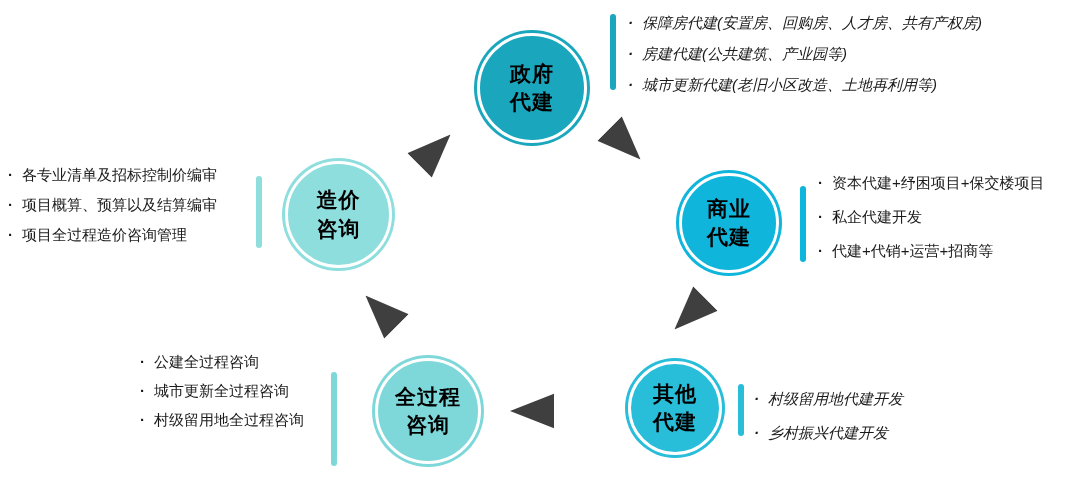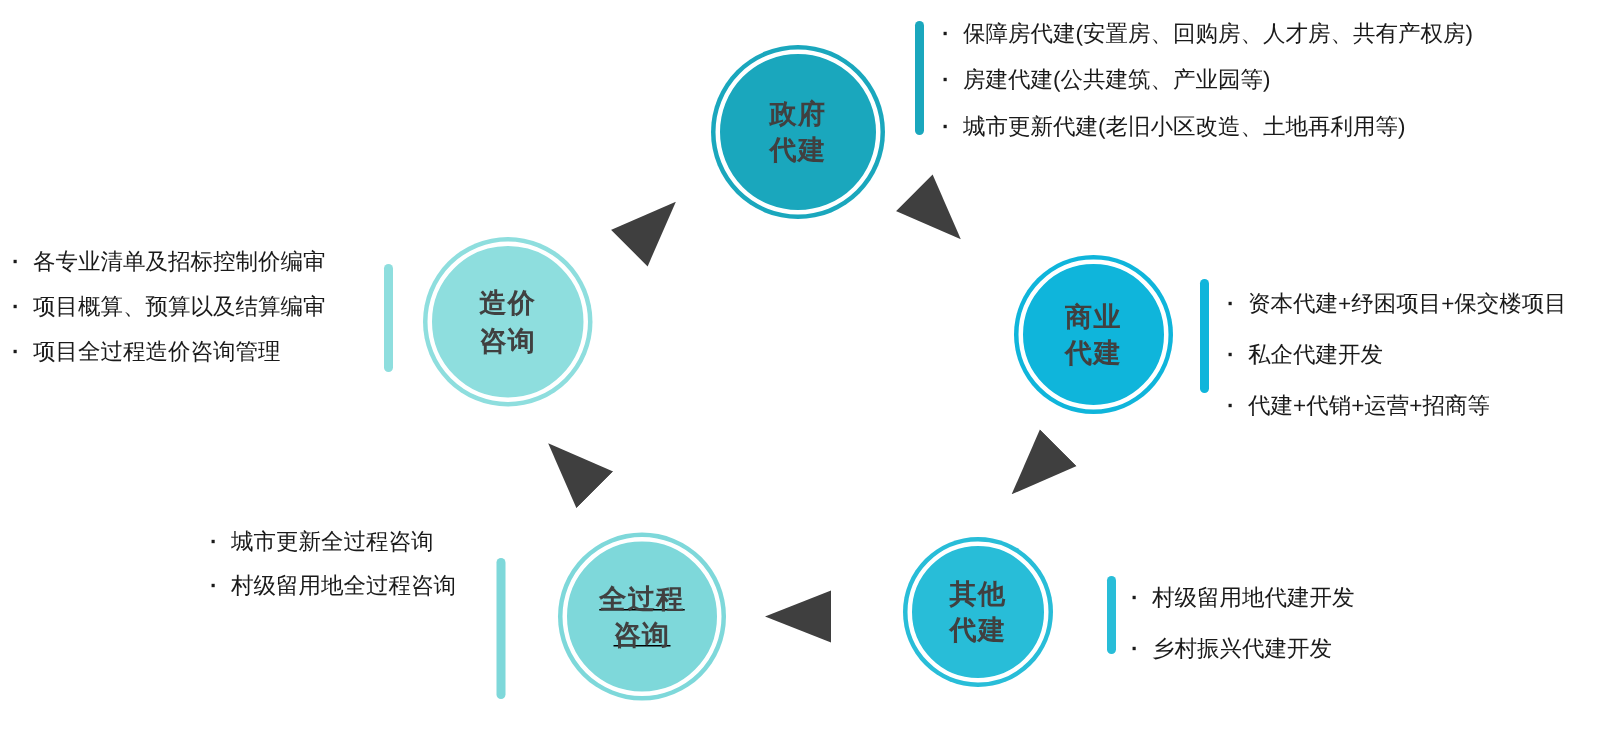--- a/index.html
+++ b/index.html
@@ -40,32 +40,32 @@
   }
   .node-circle::before {
     content: "";
     position: absolute;
     inset: 3px;
     border: 3px solid #ffffff;
     border-radius: 50%;
   }
   .node-label {
     position: relative;
-    color: #404040;
+    color: #000000;
     font-weight: bold;
-    font-size: 18px;
+    font-size: 21px;
     line-height: 1.35;
     letter-spacing: 1px;
   }
   .node-label .line { display: block; }
 
   .node-government { left: 474px; top: 30px;  width: 116px; height: 116px; }
   .node-commercial { left: 676px; top: 170px; width: 106px; height: 106px; }
-  .node-other      { left: 602px; top: 358px; width: 100px; height: 100px; }
-  .node-process    { left: 372px; top: 355px; width: 112px; height: 112px; text-decoration: underline; }
+  .node-other      { left: 625px; top: 358px; width: 100px; height: 100px; }
+  .node-process    { left: 372px; top: 355px; width: 112px; height: 112px; }
   .node-cost       { left: 282px; top: 158px; width: 113px; height: 113px; }
 
   
   .accent-bar {
     position: absolute;
     width: 6px;
     border-radius: 3px;
   }
   .bar-government { left: 610px; top: 14px;  height: 76px; }
   .bar-commercial { left: 800px; top: 186px; height: 76px; }
@@ -88,26 +88,26 @@
     line-height: 22px;
   }
   .bullet-list li::before {
     content: "\00B7";
     position: absolute;
     left: 2px;
     top: 0;
     font-weight: bold;
   }
   .list-government { left: 626px; top: 12px;  width: 452px; }
-  .list-commercial { left: 816px; top: 192px; width: 262px; }
-  .list-other      { left: 752px; top: 388px; width: 300px; }
+  .list-commercial { left: 816px; top: 172px; width: 262px; }
+  .list-other      { left: 752px; top: 388px; width: 300px; font-style: italic; }
   .list-process    { left: 138px; top: 351px; width: 240px; }
   .list-cost       { left: 6px;   top: 164px; width: 250px; }
 
-  .list-government li { margin-bottom: 9px; }
+  .list-government li { margin-bottom: 9px; font-style: italic; }
   .list-commercial li { margin-bottom: 12px; }
   .list-other      li { margin-bottom: 12px; }
   .list-process    li { margin-bottom: 7px; }
   .list-cost       li { margin-bottom: 8px; }
 
   
   .arrow {
     position: absolute;
     width: 44px;
     height: 36px;
@@ -164,20 +164,21 @@
   </ul>
 
   <div class="node-circle node-process" style="background: rgb(126, 216, 218);">
     <div class="node-label">
       <span class="line">全过程</span>
       <span class="line">咨询</span>
     </div>
   </div>
   <div class="accent-bar bar-process" style="background: rgb(126, 216, 218);"></div>
   <ul class="bullet-list list-process">
+    <li>公建全过程咨询</li>
     <li>城市更新全过程咨询</li>
     <li>村级留用地全过程咨询</li>
   </ul>
 
   <div class="node-circle node-cost" style="background: rgb(142, 222, 222);">
     <div class="node-label">
       <span class="line">造价</span>
       <span class="line">咨询</span>
     </div>
   </div>

